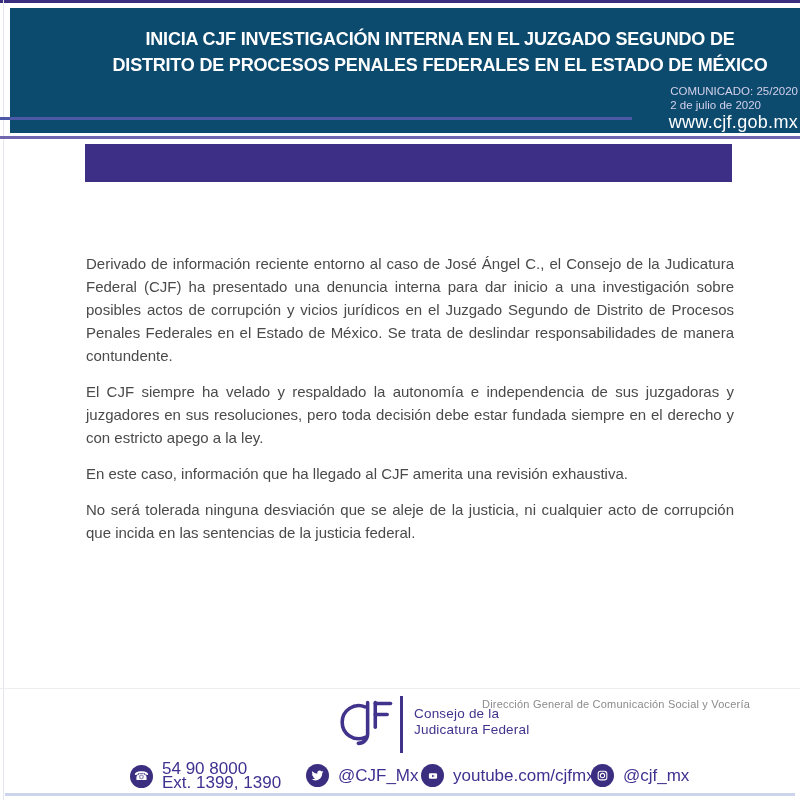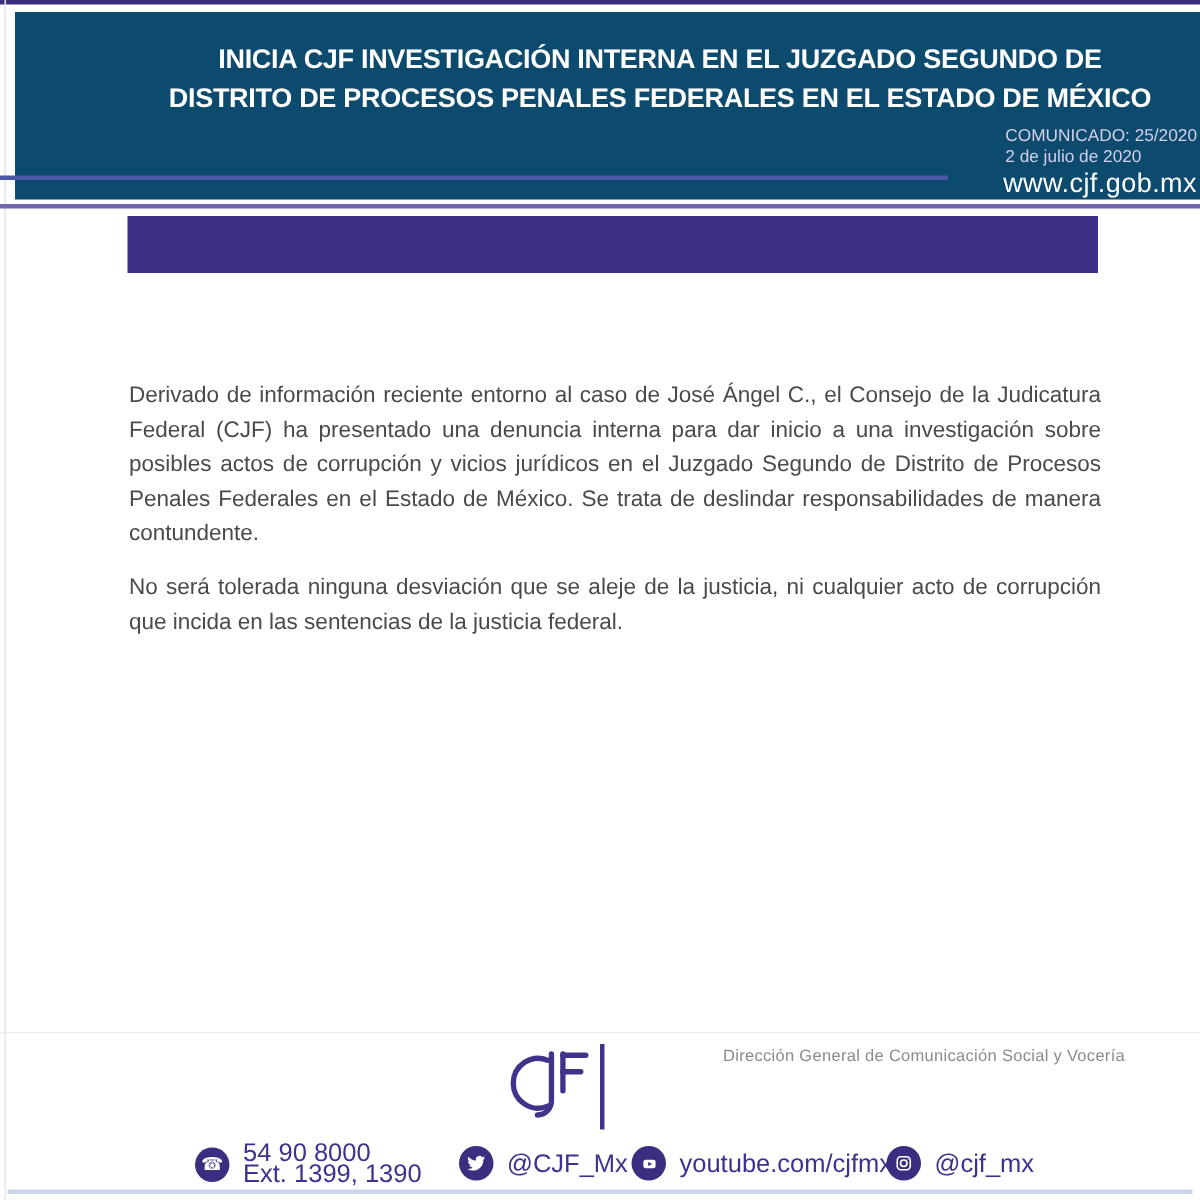--- a/index.html
+++ b/index.html
@@ -82,35 +82,41 @@
     </div>
     <div class="banner-site">www.cjf.gob.mx</div>
   </div>
   <div class="header-rule"></div>
   <div class="sub-rule"></div>
 
   <div class="redacted-bar"></div>
 
   <div class="body-text">
     <p>Derivado de información reciente entorno al caso de José Ángel C., el Consejo de la Judicatura Federal (CJF) ha presentado una denuncia interna para dar inicio a una investigación sobre posibles actos de corrupción y vicios jurídicos en el Juzgado Segundo de Distrito de Procesos Penales Federales en el Estado de México. Se trata de deslindar responsabilidades de manera contundente.</p>
+    <p>El CJF siempre ha velado y respaldado la autonomía e independencia de sus juzgadoras y juzgadores en sus resoluciones, pero toda decisión debe estar fundada siempre en el derecho y con estricto apego a la ley.</p>
+    <p>En este caso, información que ha llegado al CJF amerita una revisión exhaustiva.</p>
     <p>No será tolerada ninguna desviación que se aleje de la justicia, ni cualquier acto de corrupción que incida en las sentencias de la justicia federal.</p>
   </div>
 
   <div class="footer-sep"></div>
 
   <svg class="logo-svg" width="68" height="56" viewBox="0 0 80 66">
     <g fill="none" stroke="#41328c" stroke-width="4.2" stroke-linecap="round">
       <path d="M 46 14 A 19.5 19.5 0 1 0 46 50"></path>
       <path d="M 49 9 V 46 a 11 11 0 0 1 -11 11"></path>
       <path d="M 58 9 V 38"></path>
       <path d="M 58 10 H 76"></path>
       <path d="M 58 23 H 72"></path>
     </g>
   </svg>
   <div class="logo-divider"></div>
+  <div class="org-name">
+    <div>Consejo de la</div>
+    <div>Judicatura Federal</div>
+  </div>
   <div class="department">Dirección  General de Comunicación Social y Vocería</div>
 
   <div class="contact c-phone">
     <span class="icon-circle">
         <span>☎</span>
       </span>
     <span class="label">
       <div>54 90 8000</div>
       <div>Ext. 1399, 1390</div>
     </span>

